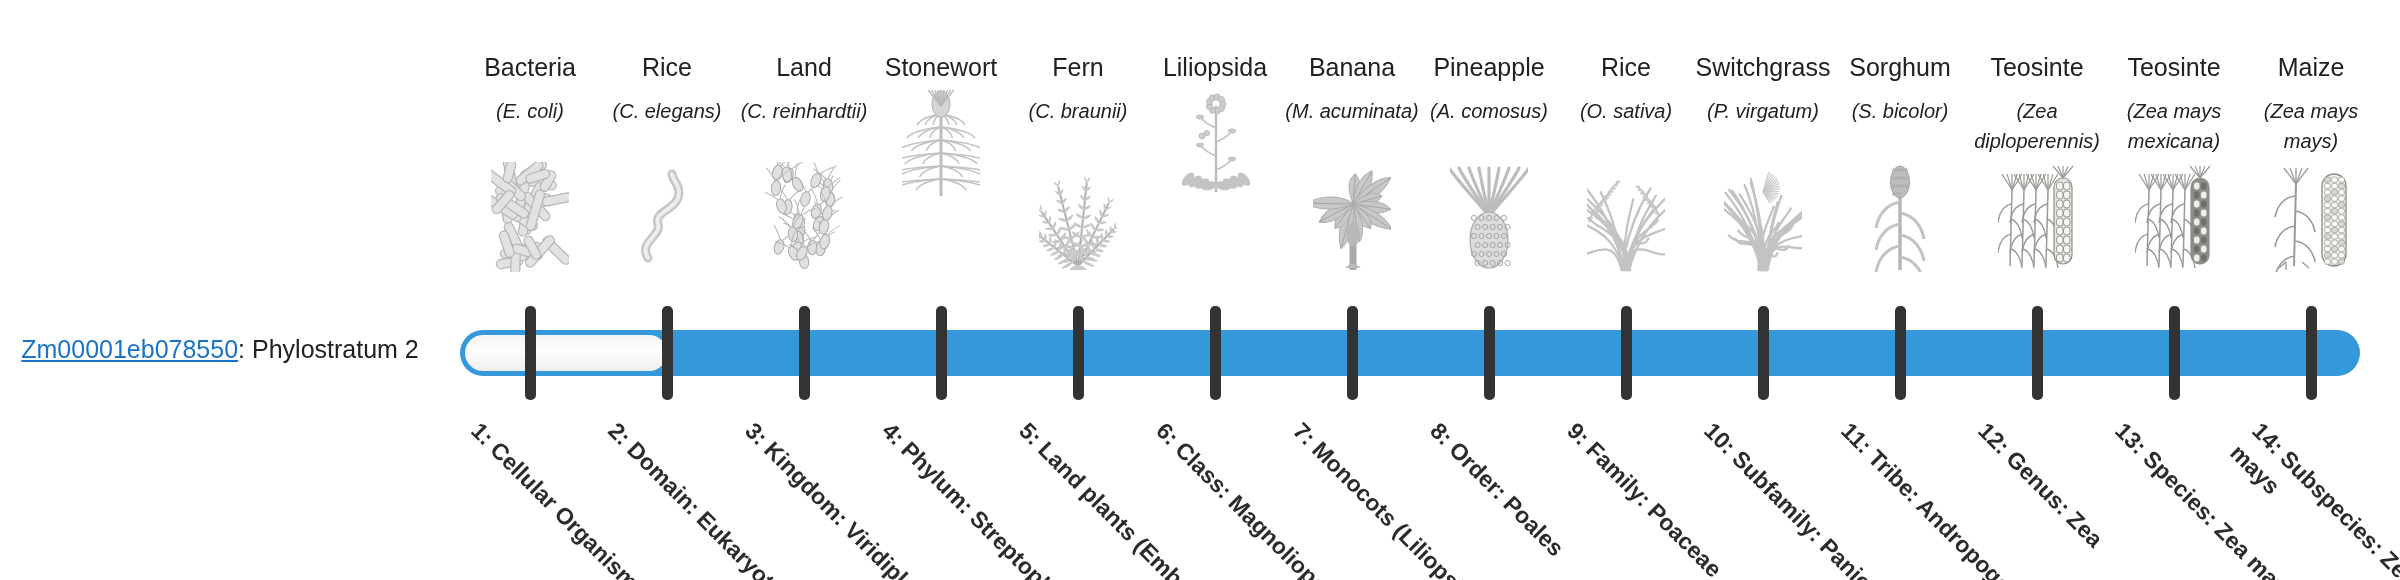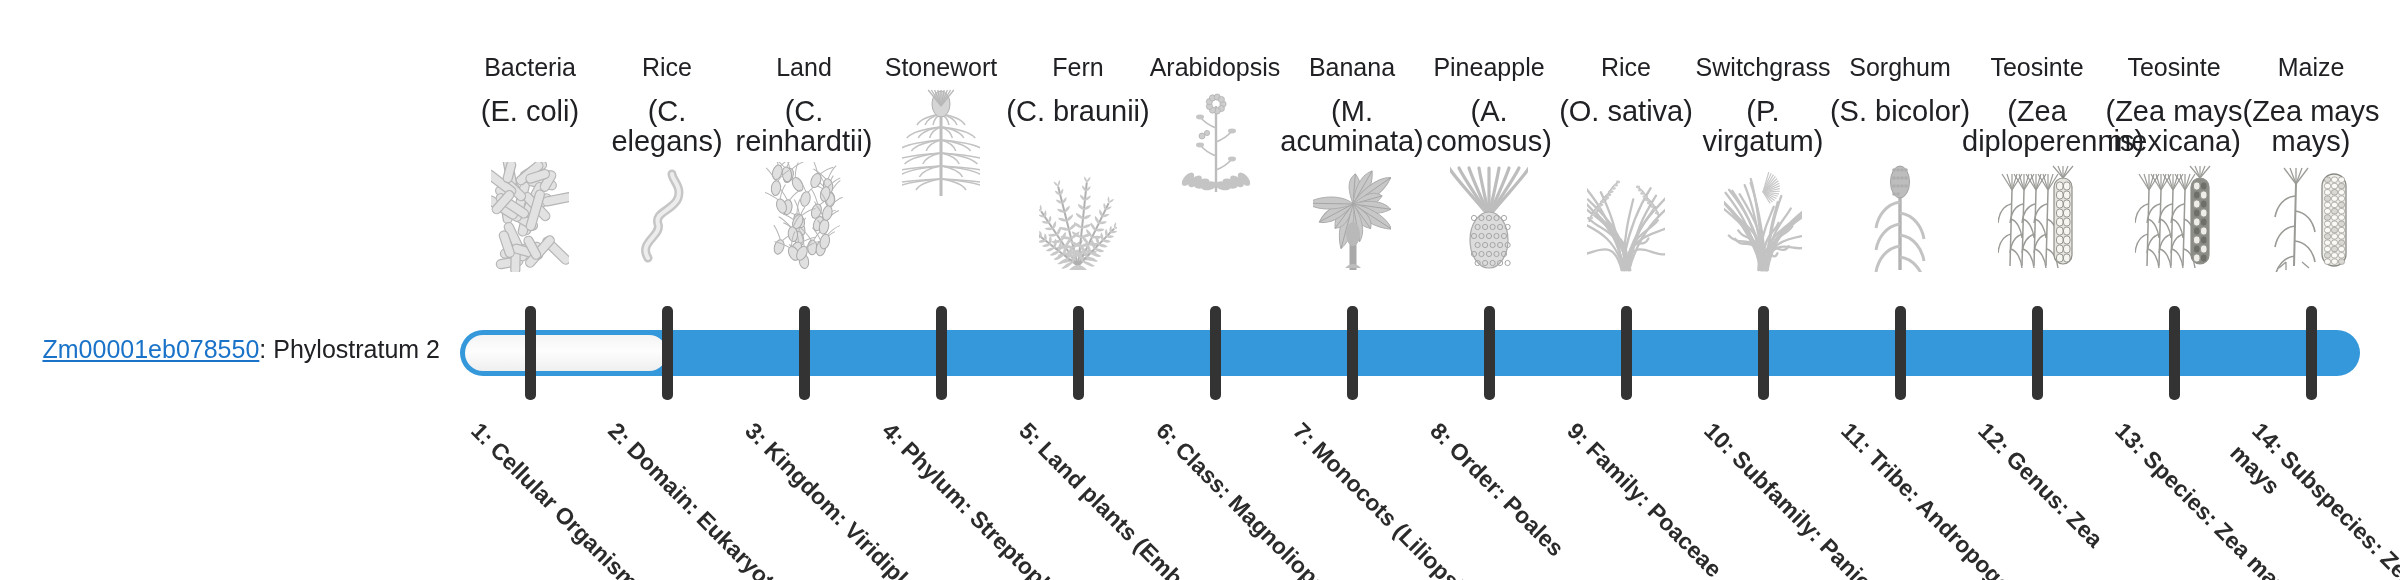--- a/index.html
+++ b/index.html
@@ -9,21 +9,21 @@
     font-family:"Liberation Sans", sans-serif;
     color:#202124;
     overflow:hidden;
     position:relative;
   }
   
   #gene-label{
     position:absolute;
     left:0px; top:334px;
     width:440px;
-    text-align:right;
+    text-align:center;
     font-size:25px;
     line-height:30px;
     white-space:nowrap;
   }
   #gene-label .gene-link{
     color:#1a73c8;
     text-decoration:underline;
     cursor:pointer;
   }
   #gene-label .gene-strat{ color:#202124; }
@@ -64,22 +64,23 @@
     width:150px;
     text-align:center;
   }
   .col .common{
     font-size:25px;
     line-height:30px;
     color:#202124;
     white-space:nowrap;
   }
   .col .sci{
-    font-size:29px;
+    font-size:20px;
     line-height:30px;
+    font-style:italic;
     color:#202124;
     margin-top:14px;
     min-height:60px;
   }
   .col .art{
     height:110px;
     margin-top:6px;
     display:flex;
     align-items:flex-end;
     justify-content:center;
@@ -514,21 +515,21 @@
             <path d="M0 -46.22222222222222 q -4.333333333333334 -2 -4.333333333333334 -6 q 2.6 1 4.333333333333334 4 Z" fill="#c9c9c9"></path>
             <path d="M0 -46.22222222222222 q 4.333333333333334 -2 4.333333333333334 -6 q -2.6 1 -4.333333333333334 4 Z" fill="#c9c9c9"></path>
             <path d="M0 -52 q -3.25 -2 -3.25 -6 q 1.95 1 3.25 4 Z" fill="#c9c9c9"></path>
             <path d="M0 -52 q 3.25 -2 3.25 -6 q -1.95 1 -3.25 4 Z" fill="#c9c9c9"></path>
           </g>
           <path d="M30 108 q9 -10 18 0" fill="#cacaca"></path>
         </svg>
       </div>
     </div>
     <div class="col" style="left: 1140px;">
-      <div class="common">Arabidopsis</div>
+      <div class="common">Liliopsida</div>
       <div class="art">
         <svg width="78" height="110" viewBox="0 0 78 110">
           <path d="M40 104 L40 18" stroke="#bdbdbd" stroke-width="2.4" fill="none"></path>
           <ellipse cx="12" cy="91.2" rx="8" ry="4.2" fill="#c4c4c4" transform="rotate(-48 12 91.2)"></ellipse>
           <ellipse cx="19" cy="93.4" rx="8" ry="4.2" fill="#c4c4c4" transform="rotate(-36 19 93.4)"></ellipse>
           <ellipse cx="26" cy="95.6" rx="8" ry="4.2" fill="#c4c4c4" transform="rotate(-24 26 95.6)"></ellipse>
           <ellipse cx="33" cy="97.8" rx="8" ry="4.2" fill="#c4c4c4" transform="rotate(-12 33 97.8)"></ellipse>
           <ellipse cx="47" cy="97.8" rx="8" ry="4.2" fill="#c4c4c4" transform="rotate(12 47 97.8)"></ellipse>
           <ellipse cx="54" cy="95.6" rx="8" ry="4.2" fill="#c4c4c4" transform="rotate(24 54 95.6)"></ellipse>
           <ellipse cx="61" cy="93.4" rx="8" ry="4.2" fill="#c4c4c4" transform="rotate(36 61 93.4)"></ellipse>

